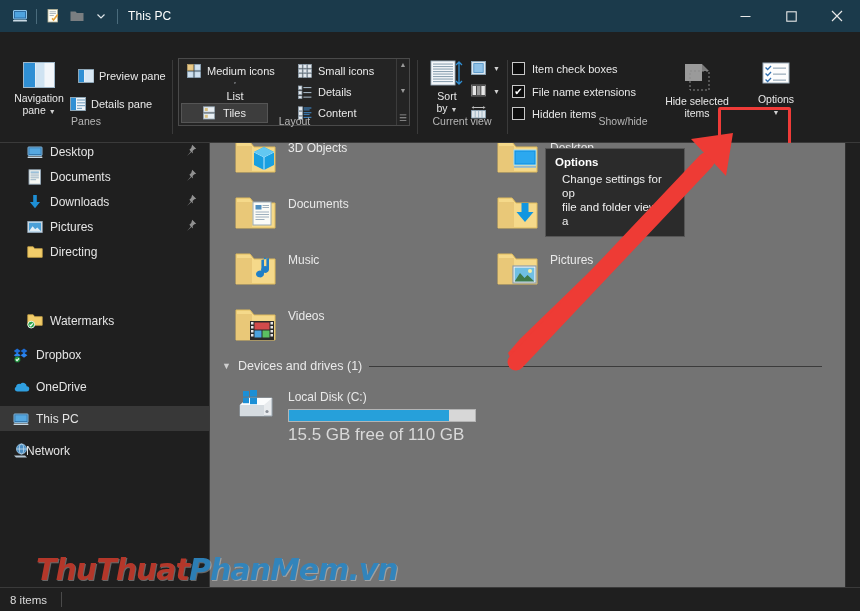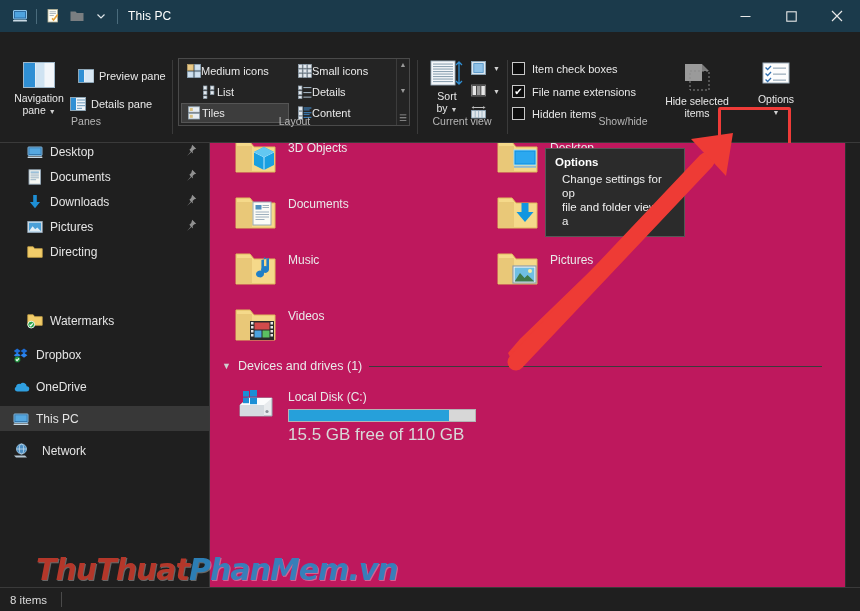--- a/index.html
+++ b/index.html
@@ -84,21 +84,21 @@
     font-size:11px; color:#e8e8e8;
   }
   .caret { font-size:7px; color:#d0d0d0; }
 
   
   .gallery {
     position:absolute; border:1px solid #4a4a4a; background:#242424;
     display:flex; flex-wrap:wrap; align-content:flex-start;
   }
   .gitem {
-    display:flex; align-items:center; gap:0;
+    display:flex; align-items:center; gap:6px;
     font-size:11px; color:#e9e9e9; padding:0 6px;
     height:20px;
   }
   .gitem.sel { background:#3d3d3d; border:1px solid #555; }
   .gscroll {
     position:absolute; right:0; top:0; width:13px; height:100%;
     background:#242424; border-left:1px solid #3c3c3c;
     display:flex; flex-direction:column; justify-content:space-between;
     align-items:center; padding:2px 0; color:#9a9a9a; font-size:7px;
   }
@@ -131,21 +131,21 @@
   .navitem.sel { background:#383838; }
   .navitem .nicon { position:absolute; left:26px; width:18px; height:16px;
     display:flex; align-items:center; justify-content:center; }
   .navitem .nlabel { margin-left:24px; white-space:nowrap; }
   .pin { position:absolute; right:12px; top:5px; width:12px; height:12px; opacity:.72; }
 
   .splitter { position:absolute; left:209px; top:0; width:1px; height:444px; background:#3a3a3a; }
 
   .content {
     position:absolute; left:210px; top:0; width:650px; height:444px;
-    background:#be185d; overflow:hidden;
+    background:#737373; overflow:hidden;
   }
 
   .grouphdr {
     position:absolute; display:flex; align-items:center; gap:7px;
     font-size:12.5px; color:#e9e9e9;
   }
   .grouphdr .chev { font-size:9px; color:#cfcfcf; }
   .grouphdr .rule { height:1px; background:#3b3b3b; flex:1; }
 
   .tile { position:absolute; display:flex; align-items:flex-start; gap:10px; }
@@ -311,42 +311,42 @@
               <rect x="9.7" y="0.5" width="3.7" height="3.7" fill="#e4e9ee" stroke="#96a7b5" stroke-width="0.7"></rect>
               <rect x="0.5" y="5.1" width="3.7" height="3.7" fill="#e4e9ee" stroke="#96a7b5" stroke-width="0.7"></rect>
               <rect x="5.1" y="5.1" width="3.7" height="3.7" fill="#e4e9ee" stroke="#96a7b5" stroke-width="0.7"></rect>
               <rect x="9.7" y="5.1" width="3.7" height="3.7" fill="#e4e9ee" stroke="#96a7b5" stroke-width="0.7"></rect>
               <rect x="0.5" y="9.7" width="3.7" height="3.7" fill="#e4e9ee" stroke="#96a7b5" stroke-width="0.7"></rect>
               <rect x="5.1" y="9.7" width="3.7" height="3.7" fill="#e4e9ee" stroke="#96a7b5" stroke-width="0.7"></rect>
               <rect x="9.7" y="9.7" width="3.7" height="3.7" fill="#e4e9ee" stroke="#96a7b5" stroke-width="0.7"></rect>
             </svg>
             <span>Small icons</span>
           </div>
-          <div class="gitem" style="position:absolute; left:18px; top:23px; width:108px;">
+          <div class="gitem" style="position:absolute; left:2px; top:23px; width:108px;flex-direction:column;">
             <svg width="14" height="14" viewBox="0 0 14 14">
               <rect x="0.5" y="1" width="3.4" height="3.4" fill="#e4e9ee" stroke="#96a7b5" stroke-width="0.7"></rect>
               <rect x="0.5" y="6" width="3.4" height="3.4" fill="#e4e9ee" stroke="#96a7b5" stroke-width="0.7"></rect>
               <rect x="7.5" y="1" width="3.4" height="3.4" fill="#e4e9ee" stroke="#96a7b5" stroke-width="0.7"></rect>
               <rect x="7.5" y="6" width="3.4" height="3.4" fill="#e4e9ee" stroke="#96a7b5" stroke-width="0.7"></rect>
               <rect x="0.5" y="11" width="3.4" height="2.4" fill="#e4e9ee" stroke="#96a7b5" stroke-width="0.7"></rect>
             </svg>
             <span>List</span>
           </div>
           <div class="gitem" style="position:absolute; left:113px; top:23px; width:104px;">
             <svg width="14" height="14" viewBox="0 0 14 14">
               <rect x="0.5" y="1" width="3.4" height="3.4" fill="#e4e9ee" stroke="#96a7b5" stroke-width="0.7"></rect>
               <rect x="0.5" y="6" width="3.4" height="3.4" fill="#e4e9ee" stroke="#96a7b5" stroke-width="0.7"></rect>
               <rect x="0.5" y="11" width="3.4" height="2.4" fill="#e4e9ee" stroke="#96a7b5" stroke-width="0.7"></rect>
               <rect x="5.4" y="2" width="8" height="1.1" fill="#9fb0bd"></rect>
               <rect x="5.4" y="7" width="8" height="1.1" fill="#9fb0bd"></rect>
               <rect x="5.4" y="11.6" width="8" height="1.1" fill="#9fb0bd"></rect>
             </svg>
             <span>Details</span>
           </div>
-          <div class="gitem sel" style="position:absolute; left:2px; top:44px; width:108px;">
+          <div class="gitem sel" style="position:absolute; left:2px; top:44px; width:87px;justify-content:center;">
             <svg width="14" height="14" viewBox="0 0 14 14">
               <rect x="0.5" y="0.8" width="11" height="5.4" fill="#e8eef3" stroke="#96a7b5" stroke-width="0.8"></rect>
               <rect x="0.5" y="7.6" width="11" height="5.4" fill="#e8eef3" stroke="#96a7b5" stroke-width="0.8"></rect>
               <rect x="1.8" y="2" width="3" height="3" fill="#d8c07f"></rect>
               <rect x="1.8" y="8.8" width="3" height="3" fill="#d8c07f"></rect>
             </svg>
             <span>Tiles</span>
           </div>
           <div class="gitem" style="position:absolute; left:113px; top:44px; width:104px;">
             <svg width="14" height="14" viewBox="0 0 14 14">
@@ -583,21 +583,21 @@
         <span class="nicon" style="left:12px;">
           <svg width="16" height="14" viewBox="0 0 16 14">
             <rect x="1" y="2" width="14" height="8.5" rx="0.6" fill="#2d6da3" stroke="#8fc4e8" stroke-width="0.9"></rect>
             <rect x="2.3" y="3.2" width="11.4" height="6" fill="#56a8e0"></rect>
             <rect x="0.6" y="11.4" width="14.8" height="1.5" rx="0.5" fill="#c9d9e4"></rect>
           </svg>
         </span>
         <span class="nlabel">This PC</span>
       </div>
 
-      <div class="navitem" style="top:295px; position:absolute; width:209px; padding-left:18px;">
+      <div class="navitem" style="top:295px; position:absolute; width:209px; padding-left:2px;">
         <span class="nicon" style="left:12px;">
           <svg width="16" height="15" viewBox="0 0 16 15">
             <circle cx="8.5" cy="6" r="5" fill="#4a8dc2" stroke="#9ec8e6" stroke-width="0.8"></circle>
             <ellipse cx="8.5" cy="6" rx="2.2" ry="5" fill="none" stroke="#cfe4f2" stroke-width="0.7"></ellipse>
             <path d="M3.6 6 h9.8" stroke="#cfe4f2" stroke-width="0.7"></path>
             <path d="M1 12.5 h11 l2 2 h-11 z" fill="#b6c7d4"></path>
           </svg>
         </span>
         <span class="nlabel">Network</span>
       </div>

